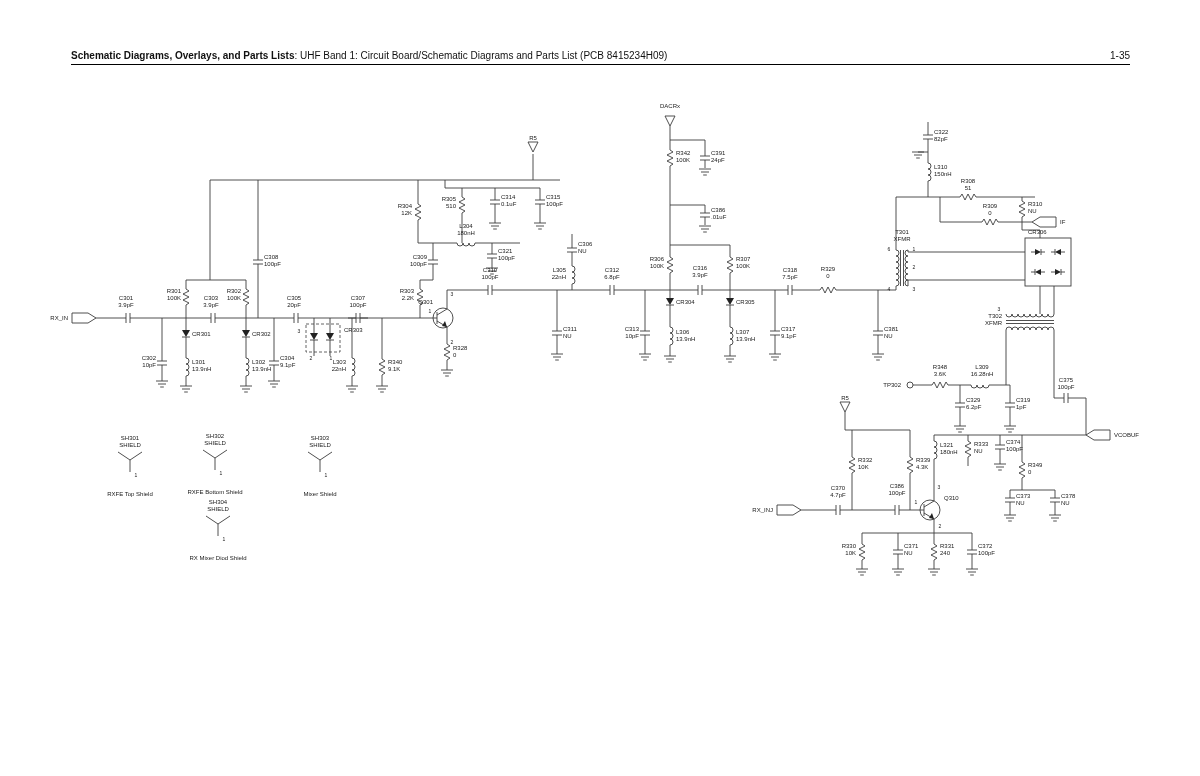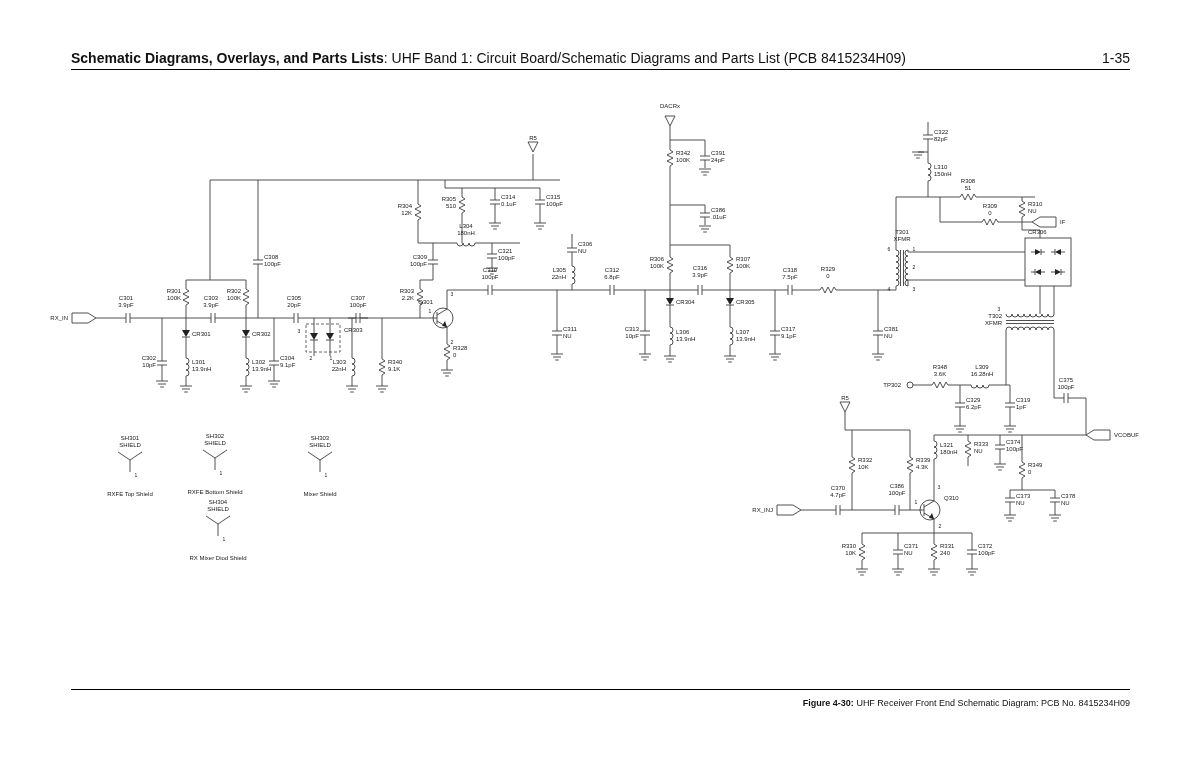--- a/index.html
+++ b/index.html
@@ -1,21 +1,21 @@
 <!DOCTYPE html>
 <html><head>
 <meta charset="utf-8">
 <style>
   html,body{margin:0;padding:0;}
   body{width:1200px;height:776px;background:#ffffff;overflow:hidden;position:relative;
        font-family:"Liberation Sans",sans-serif;color:#111;}
   .page{position:absolute;inset:0;background:#fff;}
   svg{position:absolute;left:0;top:0;}
   header{position:absolute;left:71px;right:70px;top:50px;display:flex;justify-content:space-between;
-         font-size:14px;border-bottom:1.6px solid #000;padding-bottom:3px;z-index:2;}
+         font-size:10px;border-bottom:1.6px solid #000;padding-bottom:3px;z-index:2;}
   .bold{font-weight:bold;}
   footer{position:absolute;left:71px;right:70px;top:689px;border-top:1.5px solid #000;
          text-align:right;font-size:9px;padding-top:8px;z-index:2;}
 </style>
 </head>
 <body>
 
 <div class="page">
   <header>
     <div>
@@ -720,16 +720,13 @@
         <text x="916" y="504" font-size="5" fill="#1a1a1a" text-anchor="middle" font-family="&quot;Liberation Sans&quot;,sans-serif">1</text>
         <text x="939" y="489" font-size="5" fill="#1a1a1a" text-anchor="middle" font-family="&quot;Liberation Sans&quot;,sans-serif">3</text>
         <text x="940" y="528" font-size="5" fill="#1a1a1a" text-anchor="middle" font-family="&quot;Liberation Sans&quot;,sans-serif">2</text>
         <text x="136" y="477" font-size="5" fill="#1a1a1a" text-anchor="middle" font-family="&quot;Liberation Sans&quot;,sans-serif">1</text>
         <text x="221" y="475" font-size="5" fill="#1a1a1a" text-anchor="middle" font-family="&quot;Liberation Sans&quot;,sans-serif">1</text>
         <text x="326" y="477" font-size="5" fill="#1a1a1a" text-anchor="middle" font-family="&quot;Liberation Sans&quot;,sans-serif">1</text>
         <text x="224" y="541" font-size="5" fill="#1a1a1a" text-anchor="middle" font-family="&quot;Liberation Sans&quot;,sans-serif">1</text>
       </g>
     </svg>
 
-  <footer>
-    <span class="bold">Figure 4-30:</span><span> UHF Receiver Front End Schematic Diagram: PCB No. 8415234H09</span>
-  </footer>
 </div>
 
 </body></html>

